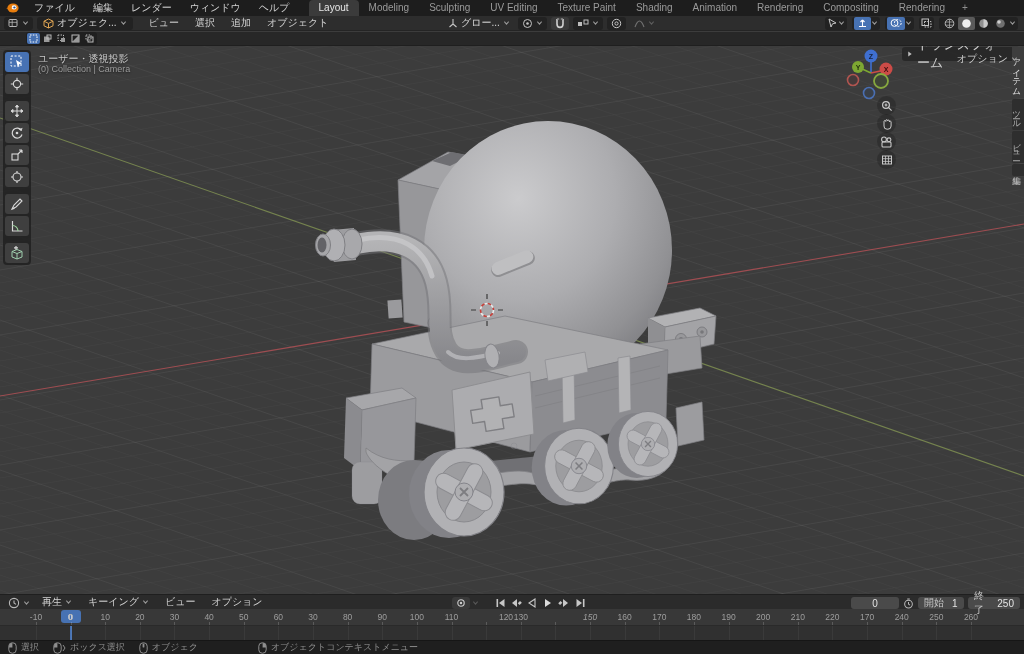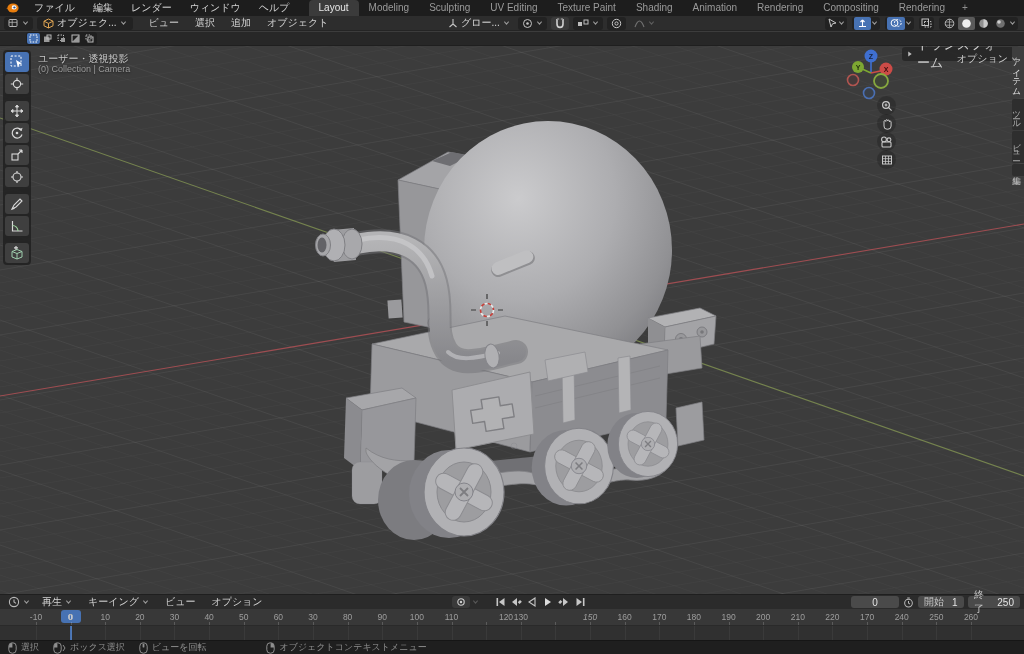--- a/index.html
+++ b/index.html
@@ -61,21 +61,21 @@
   .ntab { writing-mode:vertical-rl; text-orientation:mixed; font-size:8.5px; color:#b5b5b5; background:#2e2e2e;
           border-radius:2px 0 0 2px; padding:6px 1px; text-align:center; }
   .ntab.on { background:#3d3d3d; color:#e5e5e5; }
 
   
   .navbtn { position:absolute; width:19px; height:19px; border-radius:50%; background:rgba(24,24,24,.30);
             display:flex; align-items:center; justify-content:center; }
 
   
   #tlheader { position:absolute; left:0; top:594px; width:1024px; height:15px; background:#2b2b2b;
-              display:flex; align-items:center; z-index:20; border-top:1px solid #1f1f1f; }
+              display:flex; align-items:flex-end; z-index:20; border-top:1px solid #1f1f1f; }
   #tlruler { position:absolute; left:0; top:609px; width:1024px; height:16px; background:#383838; z-index:19; }
   #tltrack { position:absolute; left:0; top:625px; width:1024px; height:15px; background:#303030; z-index:19;
              border-top:1px solid #2a2a2a; }
   .rtick { position:absolute; top:3px; transform:translateX(-50%); color:#9e9e9e; font-size:8.5px; }
   .rtickline { position:absolute; bottom:0; width:1px; height:3px; background:rgba(255,255,255,.18); }
   .trline { position:absolute; top:0; width:1px; height:15px; background:rgba(255,255,255,.05); }
   #playheadbox { position:absolute; top:1px; width:20px; height:13px; background:#4772b3; border-radius:3px;
                  color:#fff; font-size:9px; font-weight:bold; display:flex; align-items:center; justify-content:center;
                  transform:translateX(-50%); }
   #playheadline { position:absolute; top:0; width:2px; height:15px; background:#4772b3; transform:translateX(-50%); }
@@ -870,21 +870,21 @@
         <path d="M1,4.5 a3.4,3.6 0 0 1 3.4,-3.6 V5.6 H1 Z" fill="#8f8f8f"></path>
         <path d="M10,3 l2,3 l-2,3" fill="none" stroke="#8f8f8f"></path>
       </svg>
       <span>ボックス選択</span>
     </div>
     <div class="stitem">
       <svg width="9" height="12" viewBox="0 0 9 12">
         <rect x="0.8" y="0.8" width="7.4" height="10.4" rx="3.4" fill="none" stroke="#8f8f8f"></rect>
         <rect x="3.6" y="1.6" width="1.8" height="4" rx="0.9" fill="#8f8f8f"></rect>
       </svg>
-      <span>ビューを回転</span>
+      <span>オブジェク</span>
     </div>
     <div class="stitem" style="margin-left:60px;">
       <svg width="9" height="12" viewBox="0 0 9 12">
         <rect x="0.8" y="0.8" width="7.4" height="10.4" rx="3.4" fill="none" stroke="#8f8f8f"></rect>
         <path d="M8,4.5 a3.4,3.6 0 0 0 -3.4,-3.6 V5.6 H8 Z" fill="#8f8f8f"></path>
       </svg>
       <span>オブジェクトコンテキストメニュー</span>
     </div>
   </div>
 </div>

